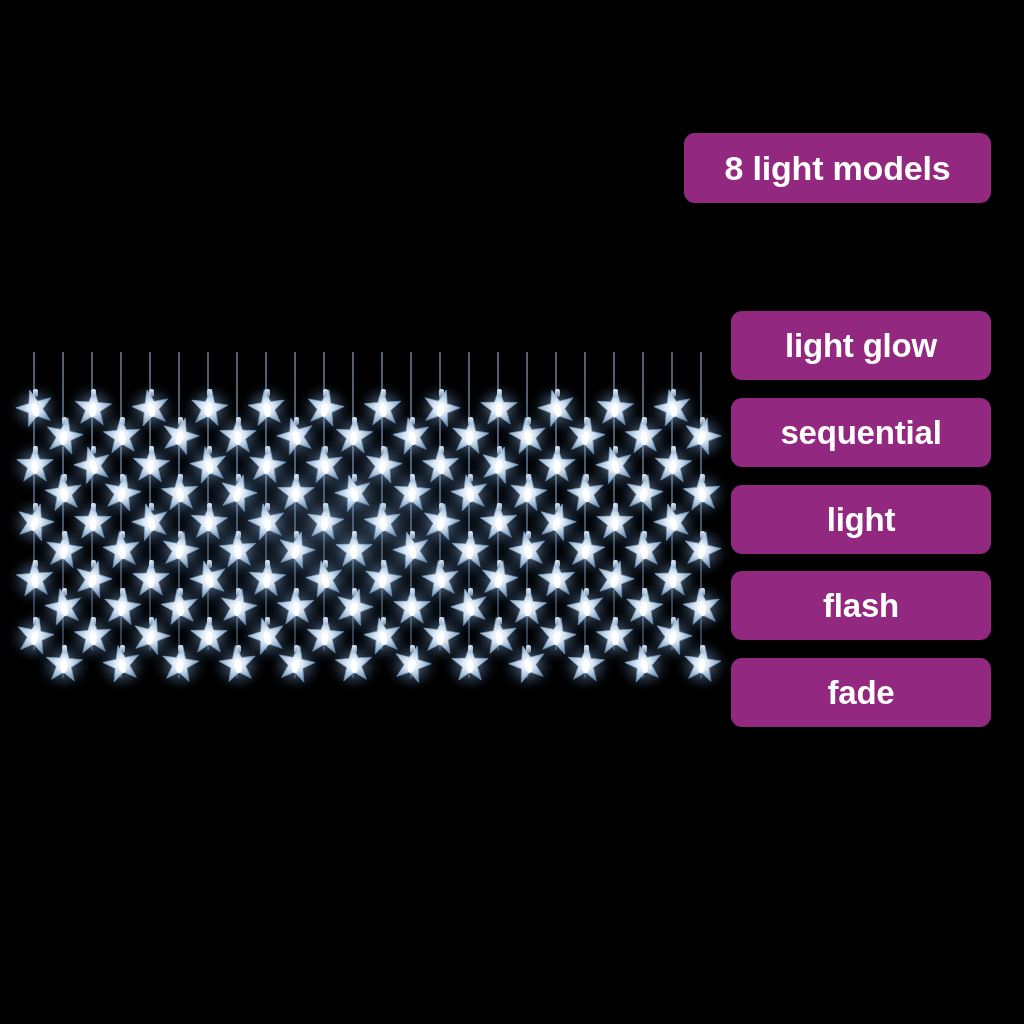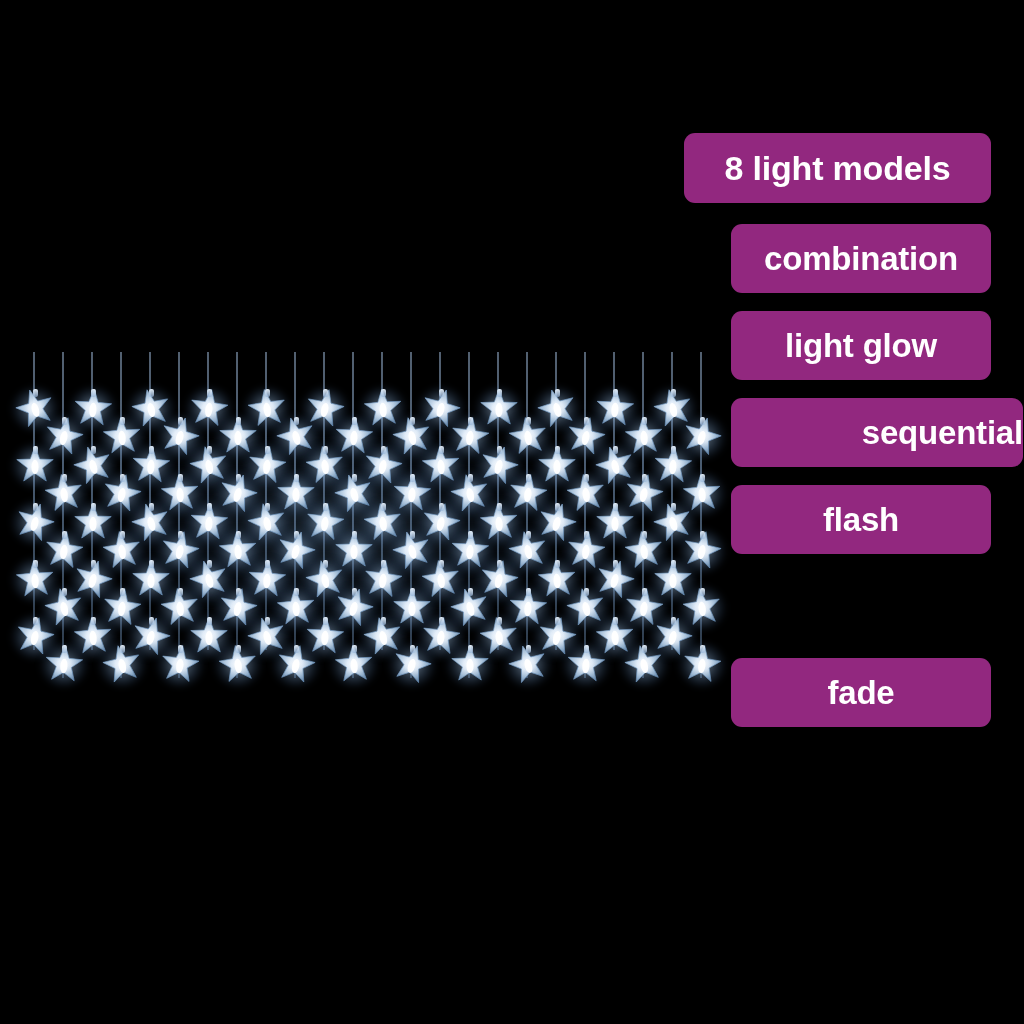--- a/index.html
+++ b/index.html
@@ -1481,30 +1481,30 @@
           </svg>
           <div class="star-cap"></div>
         </div>
       </div>
   </div>
 
   <div id="feature-list">
       <div class="feature-pill wide" style="left: 684px; top: 133px; width: 307px; height: 70px; background: rgb(146, 40, 127); color: rgb(255, 255, 255);">
         <span>8 light models</span>
       </div>
-      <div class="feature-pill" style="left: 731px; top: 224px; width: 260px; height: 69px; background: rgb(146, 40, 127); color: rgb(255, 255, 255);">
-        <span>combination</span>
-      </div>
       <div class="feature-pill" style="left: 731px; top: 311px; width: 260px; height: 69px; background: rgb(146, 40, 127); color: rgb(255, 255, 255);">
         <span>light glow</span>
       </div>
-      <div class="feature-pill" style="left: 731px; top: 398px; width: 292px; height: 69px; background: rgb(146, 40, 127); color: rgb(255, 255, 255); justify-content: flex-end;">
+      <div class="feature-pill" style="left: 731px; top: 398px; width: 260px; height: 69px; background: rgb(146, 40, 127); color: rgb(255, 255, 255);">
         <span>sequential</span>
       </div>
       <div class="feature-pill" style="left: 731px; top: 485px; width: 260px; height: 69px; background: rgb(146, 40, 127); color: rgb(255, 255, 255);">
+        <span>light</span>
+      </div>
+      <div class="feature-pill" style="left: 731px; top: 571px; width: 260px; height: 69px; background: rgb(146, 40, 127); color: rgb(255, 255, 255);">
         <span>flash</span>
       </div>
       <div class="feature-pill" style="left: 731px; top: 658px; width: 260px; height: 69px; background: rgb(146, 40, 127); color: rgb(255, 255, 255);">
         <span>fade</span>
       </div>
     </div>
 
 </div>
 
 <svg width="0" height="0" style="position:absolute" aria-hidden="true">

